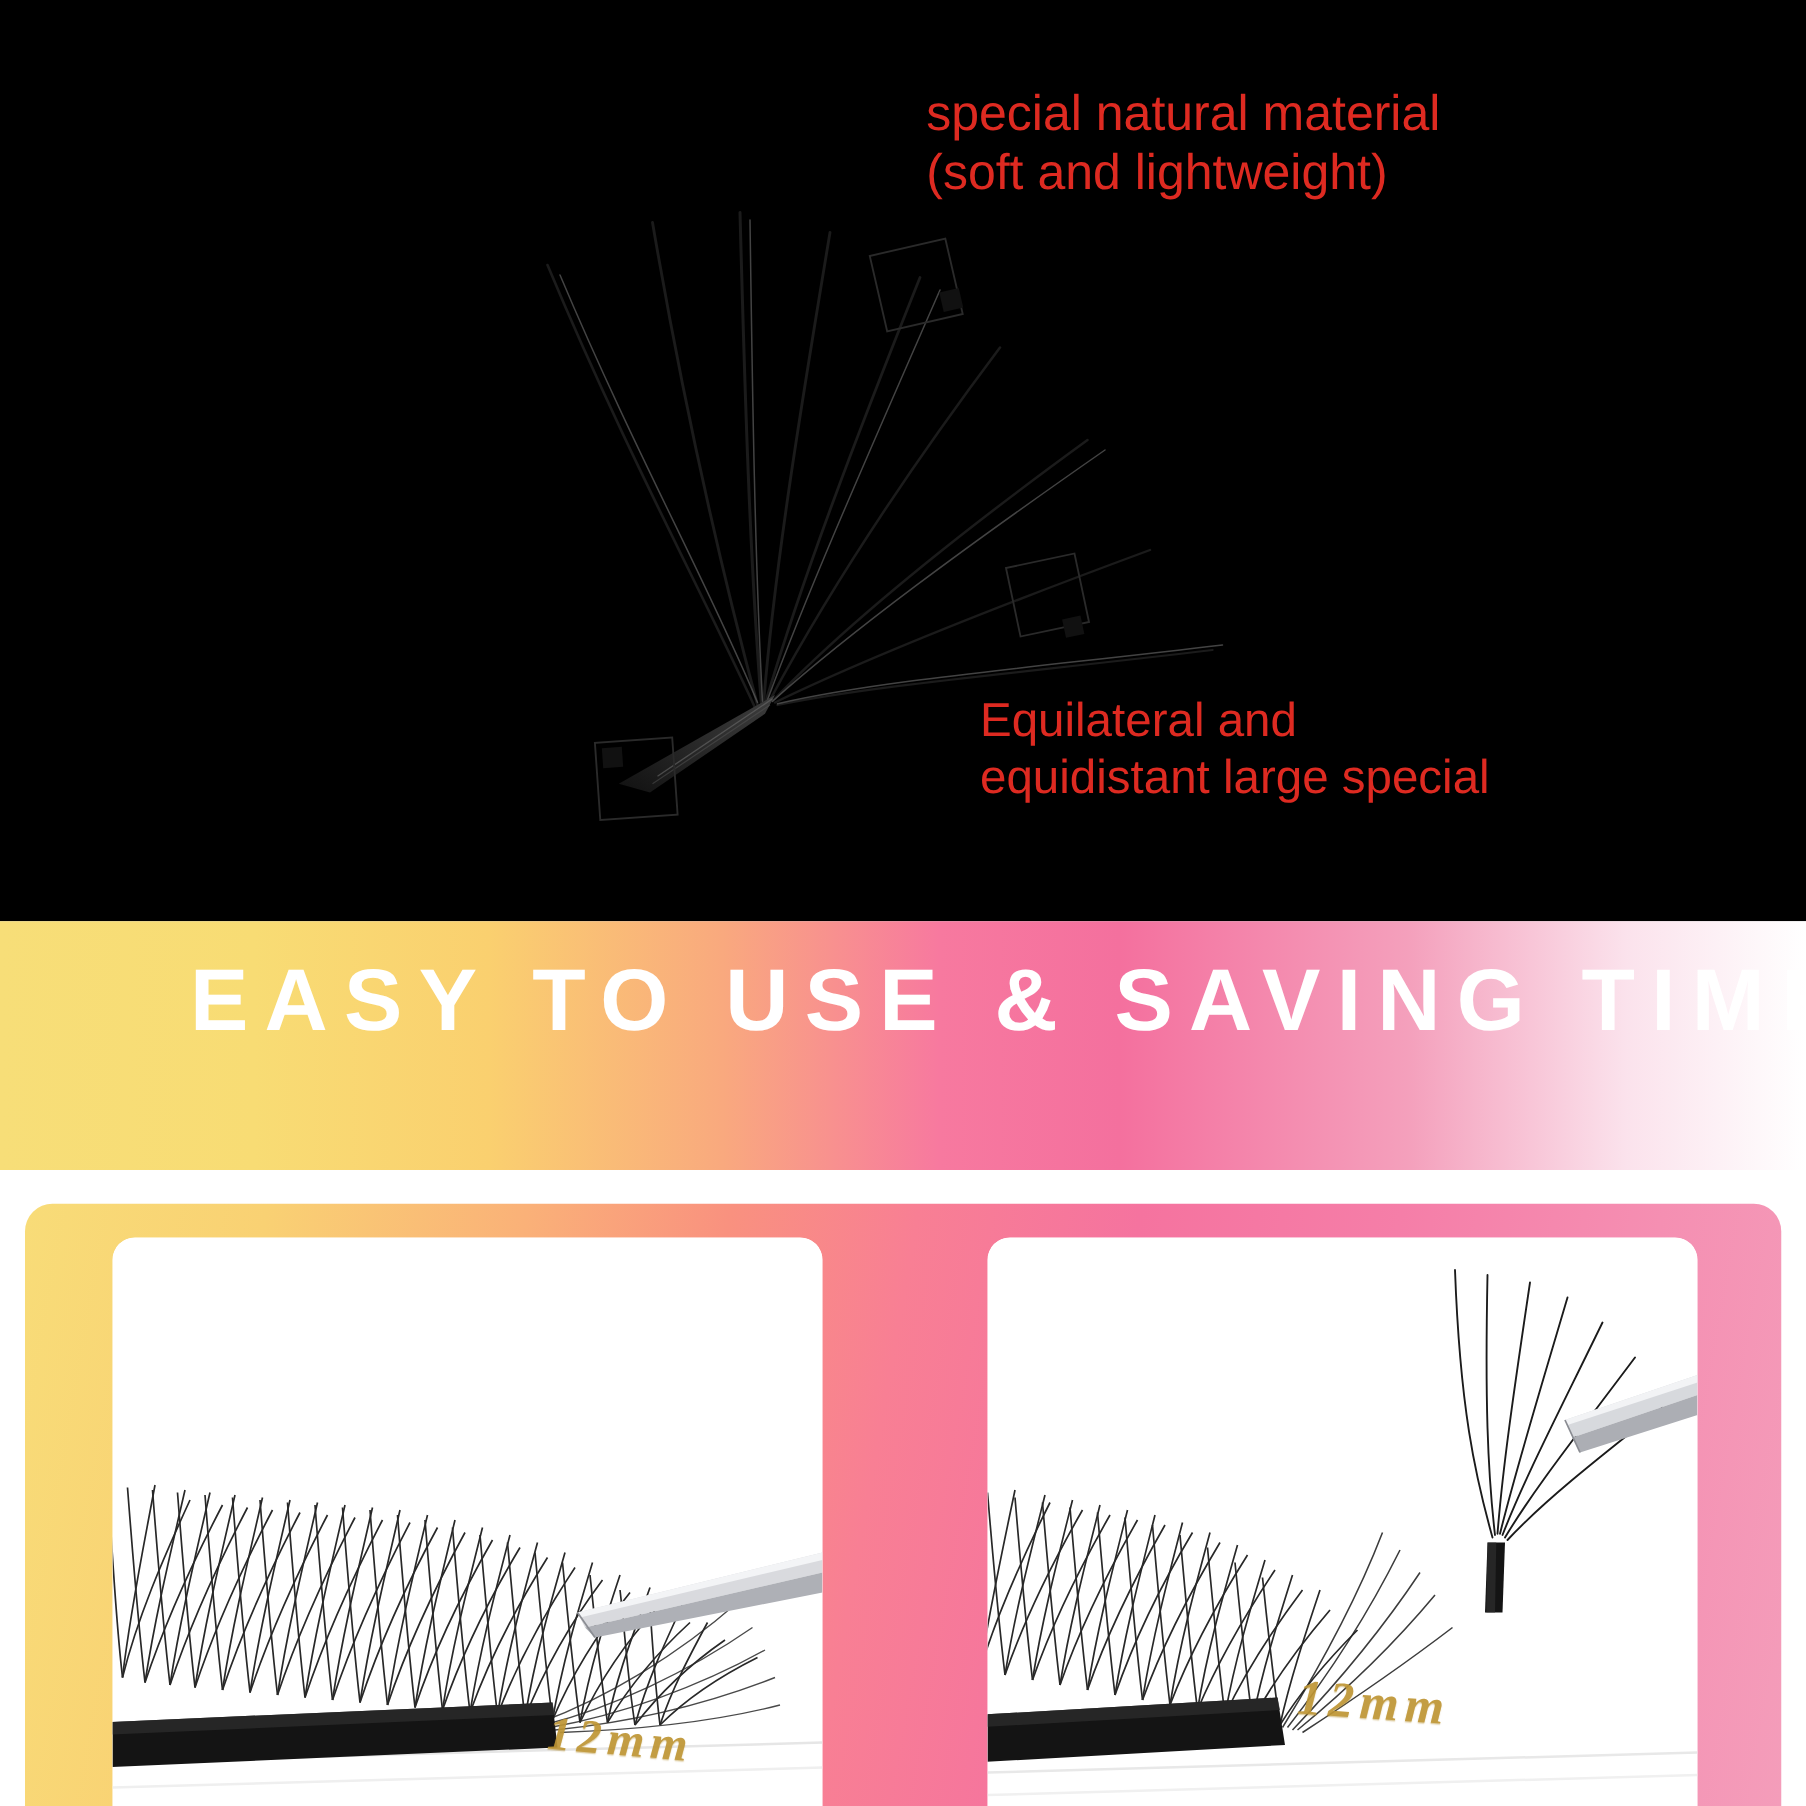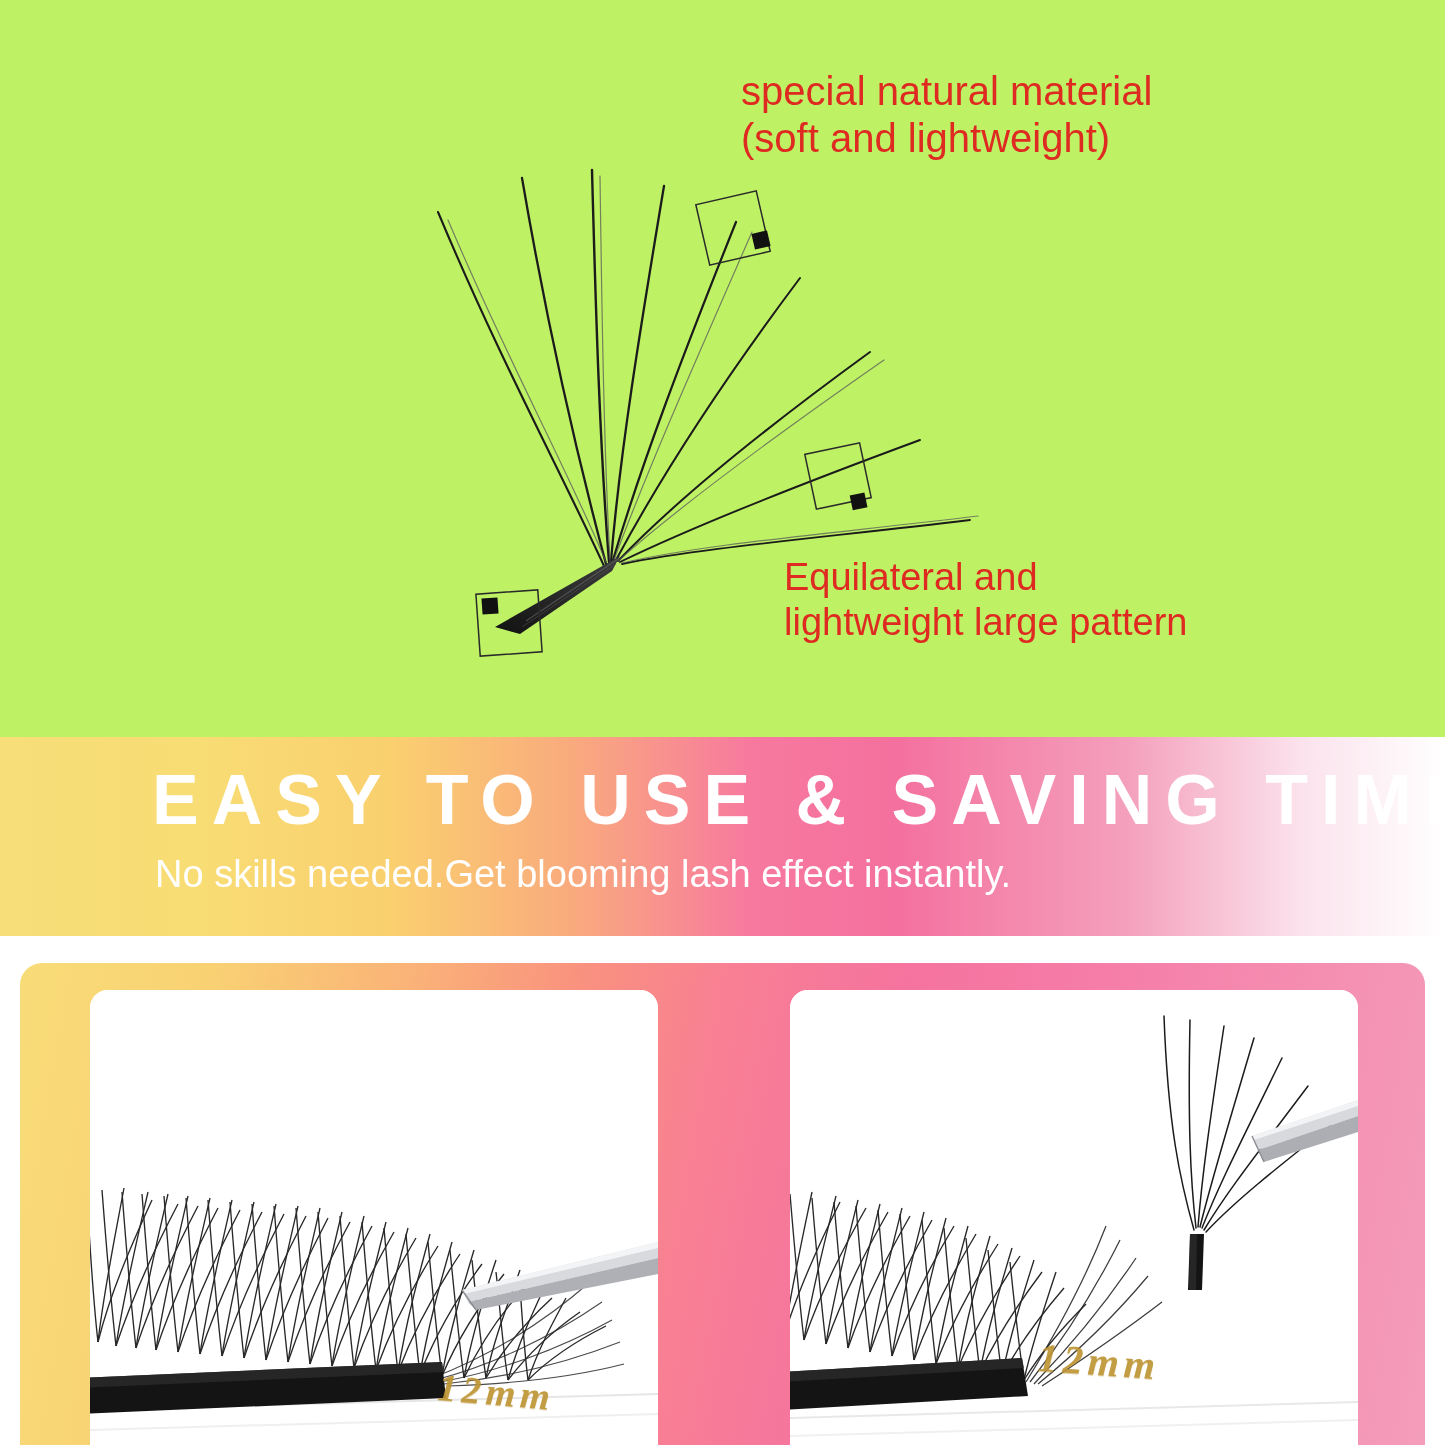--- a/index.html
+++ b/index.html
@@ -14,21 +14,21 @@
     overflow: hidden;
     position: relative;
   }
 
   
   #top-section {
     position: absolute;
     left: 0; top: 0;
     width: 1445px;
     height: 737px;
-    background: #bef264;
+    background: #000000;
     overflow: hidden;
   }
   #fan-illustration {
     position: absolute;
     left: 0; top: 0;
     width: 1445px;
     height: 737px;
   }
   .callout-label {
     position: absolute;
@@ -212,26 +212,25 @@
       <rect x="478" y="592" width="62" height="62" fill="none" stroke="#2a2a2a" stroke-width="1.5" transform="rotate(-4 509 623)"></rect>
       <rect x="482" y="598" width="16" height="16" fill="#111111" transform="rotate(-4 490 606)"></rect>
     </g>
   </svg>
 
   <div class="callout-label" id="label-material">special natural material
 (soft and lightweight)</div>
 
 
   <div class="callout-label" id="label-equilateral">Equilateral and
-lightweight large pattern</div>
+equidistant large special</div>
 </div>
 
 <div id="banner">
   <div id="banner-title">EASY TO USE &amp; SAVING TIME</div>
-  <div id="banner-subtitle">No skills needed.Get blooming lash effect instantly.</div>
 </div>
 
 <div id="bottom-card">
 
   <div class="photo-panel" id="photo-left">
     <svg class="photo-svg" viewBox="0 0 568 455">
       <rect x="0" y="0" width="568" height="455" fill="#ffffff"></rect>
 
       <path d="M0,420 L568,404" stroke="#e6e6e6" stroke-width="2" fill="none"></path>
       <path d="M0,440 L568,424" stroke="#efefef" stroke-width="2" fill="none"></path>

